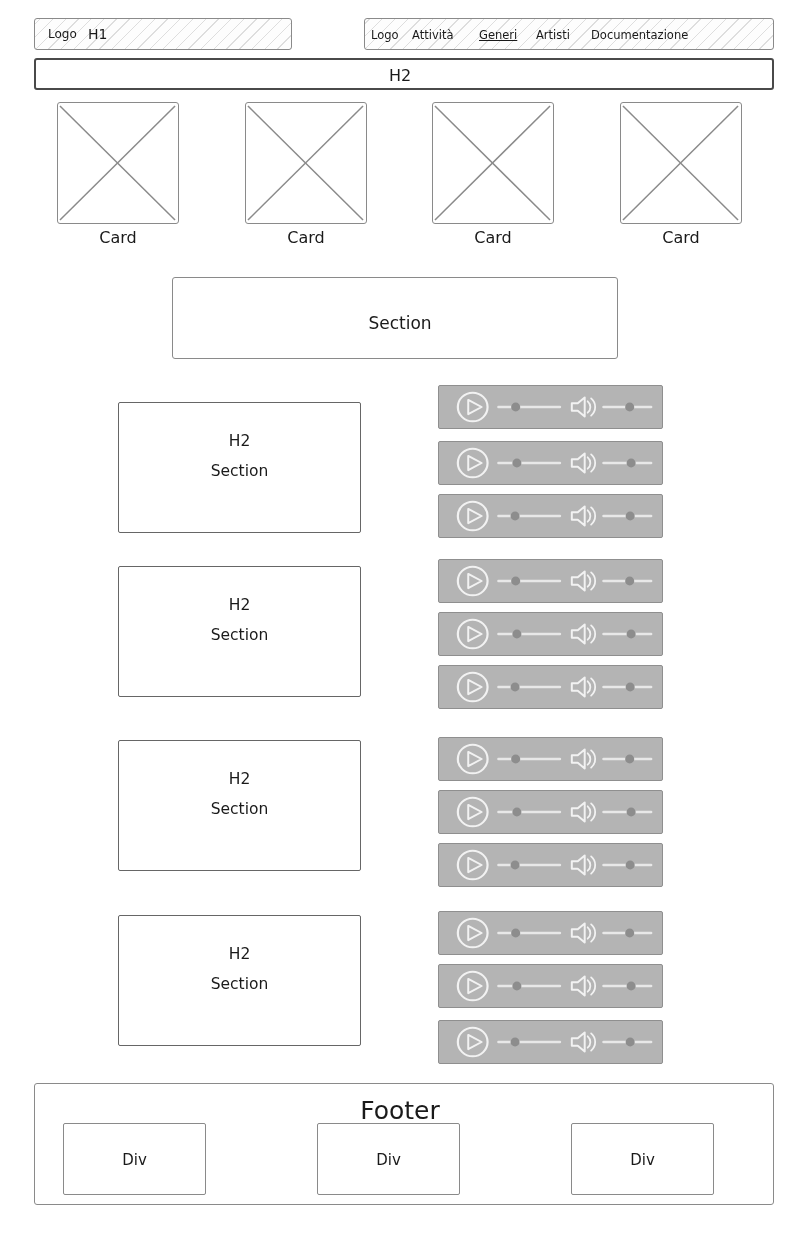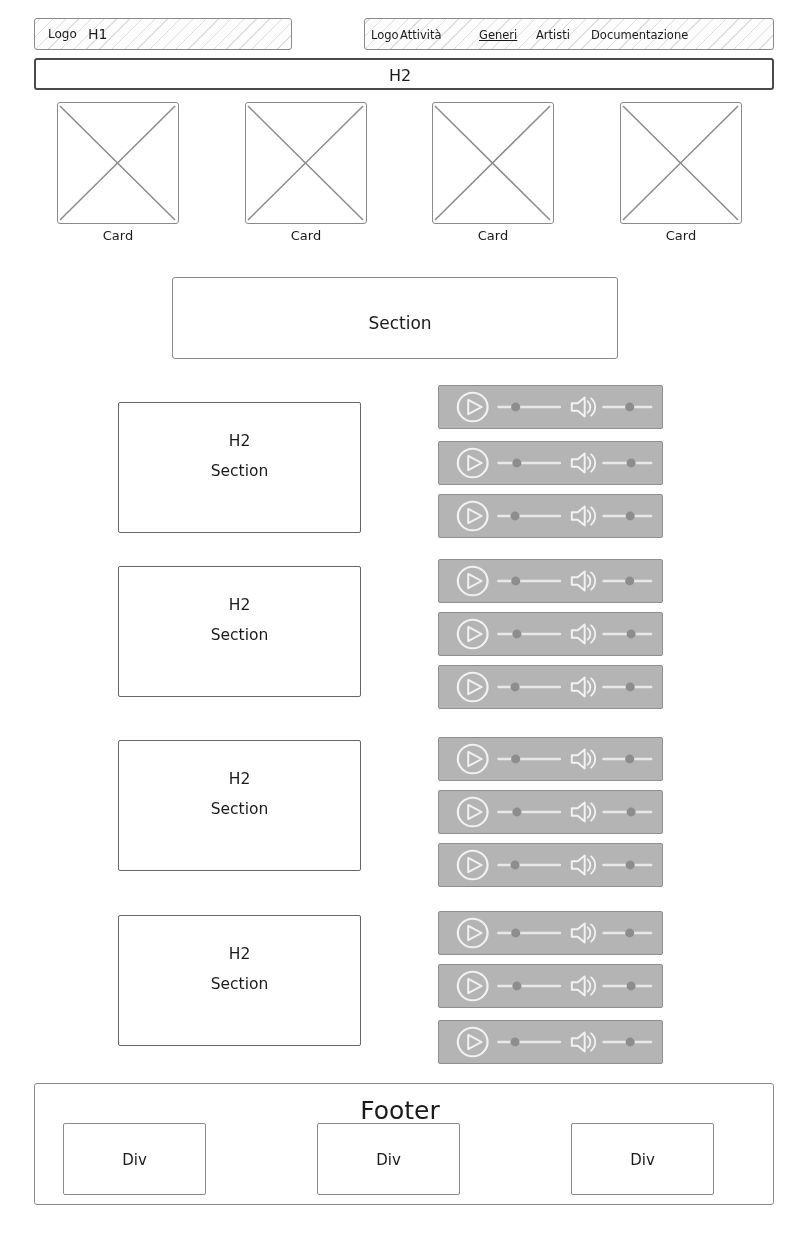--- a/index.html
+++ b/index.html
@@ -88,21 +88,21 @@
     border: 1.8px solid #8a8a8a;
     border-radius: 3px;
     background: #ffffff;
   }
   .card-img svg { display: block; width: 100%; height: 100%; }
   .card-label {
     position: absolute;
     top: 228px;
     width: 122px;
     text-align: center;
-    font-size: 13px;
+    font-size: 16px;
   }
 
   
   #section-banner {
     left: 172px; top: 277px; width: 446px; height: 82px;
   }
   #section-banner-text { top: 312px; font-size: 17px; }
 
   
   .content-block {
@@ -163,21 +163,21 @@
 </head>
 <body>
 
 <div class="wf-box hatched" id="header-bar"></div>
 <div class="label" id="logo-text">Logo</div>
 <div class="label" id="h1-text">H1</div>
 
 <div class="wf-box hatched" id="nav-bar"></div>
 <div id="nav-items-host">
     <div class="nav-item" style="left: 371px;">Logo</div>
-    <div class="nav-item" style="left: 400px;">Attività</div>
+    <div class="nav-item" style="left: 412px;">Attività</div>
     <div class="nav-item" style="left: 479px; text-decoration: underline;">Generi</div>
     <div class="nav-item" style="left: 536px;">Artisti</div>
     <div class="nav-item" style="left: 591px;">Documentazione</div>
   </div>
 
 <div class="wf-box dark" id="hero-banner"></div>
 <div class="center-text" id="hero-banner-text">H2</div>
 
 <div id="cards-host">
     <div class="card-img" style="left: 57px;">

